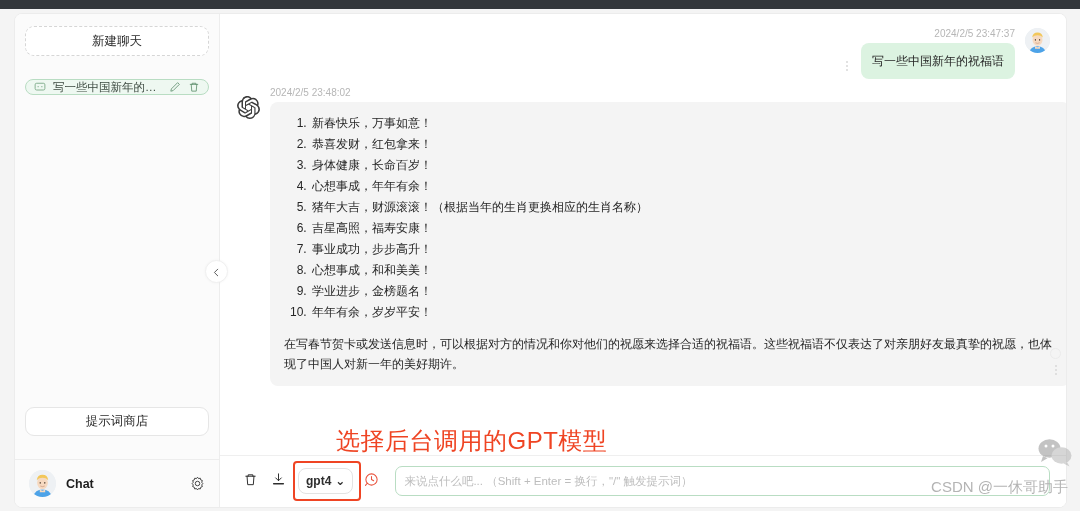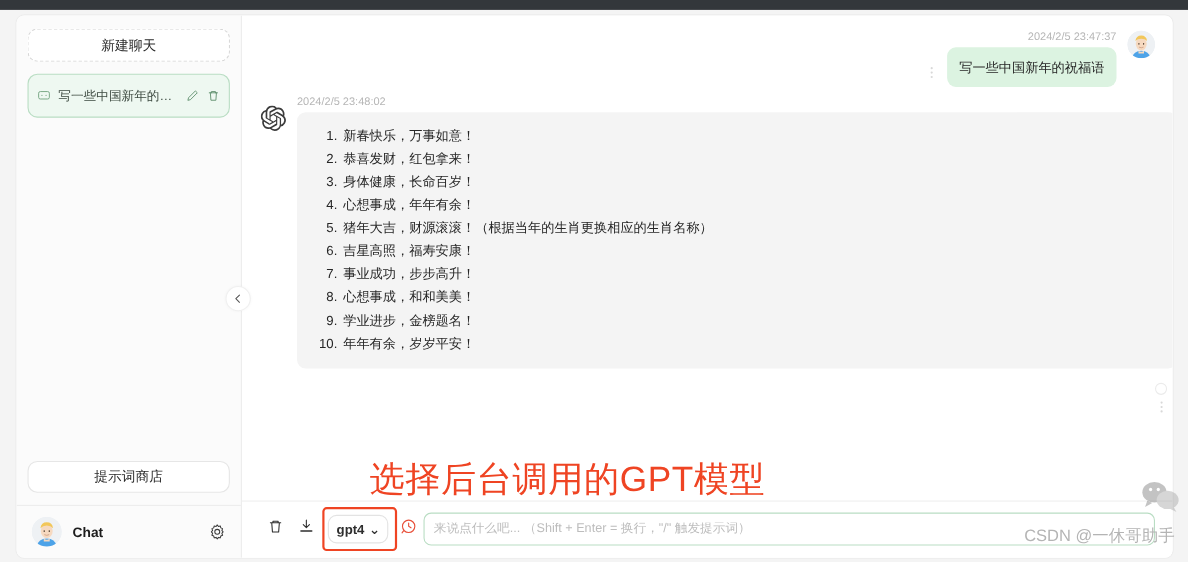--- a/index.html
+++ b/index.html
@@ -34,36 +34,37 @@
   
   .sidebar {
     width: 205px;
     height: 100%;
     background: #fbfbfb;
     border-right: 1px solid #ededed;
     display: flex;
     flex-direction: column;
     position: relative;
     flex: 0 0 205px;
+    gap: 12px;
   }
   .sidebar-top { padding: 12px 10px 0 10px; }
   .new-chat-btn {
     height: 30px;
     border: 1px dashed #d6d6d6;
     border-radius: 9px;
     background: #ffffff;
     display: flex; align-items: center; justify-content: center;
     font-size: 12.5px;
     color: #2b2b2b;
     cursor: pointer;
     user-select: none;
   }
   .chat-list { padding: 11px 10px 0 10px; flex: 1 1 auto; overflow: hidden; }
   .chat-item {
-    height: 40px;
+    height: 16px;
     border: 1px solid #b9ddc3;
     background: #eef8f1;
     border-radius: 9px;
     display: flex;
     align-items: center;
     padding: 0 8px;
     gap: 7px;
     cursor: pointer;
     user-select: none;
   }
@@ -270,20 +271,21 @@
   .model-highlight {
     position: absolute;
     left: -5px; top: -7px;
     width: 68px; height: 40px;
     border: 2.3px solid #ef4423;
     border-radius: 4px;
     pointer-events: none;
   }
   .input-box {
     flex: 1 1 auto;
+    margin-left: 10px;
     height: 30px;
     border: 1px solid #b9ddc3;
     border-radius: 7px;
     background: #ffffff;
     display: flex;
     align-items: center;
     padding: 0 8px;
     min-width: 0;
   }
   .input-box input {
@@ -294,22 +296,22 @@
     color: #2b2b2b;
     font-family: "Liberation Sans", "DejaVu Sans", sans-serif;
     background: transparent;
   }
   .input-box input::placeholder { color: #bdbdbd; }
 
   
   .annotation {
     position: absolute;
     left: 336px;
-    top: 414px;
-    font-size: 32px;
+    top: 425px;
+    font-size: 24px;
     color: #ef4423;
     font-weight: 500;
     letter-spacing: 0.5px;
     white-space: nowrap;
     z-index: 30;
     pointer-events: none;
   }
   
   .watermark {
     position: absolute;
@@ -460,20 +462,21 @@
                   <li>恭喜发财，红包拿来！</li>
                   <li>身体健康，长命百岁！</li>
                   <li>心想事成，年年有余！</li>
                   <li>猪年大吉，财源滚滚！（根据当年的生肖更换相应的生肖名称）</li>
                   <li>吉星高照，福寿安康！</li>
                   <li>事业成功，步步高升！</li>
                   <li>心想事成，和和美美！</li>
                   <li>学业进步，金榜题名！</li>
                   <li>年年有余，岁岁平安！</li>
                 </ol>
+                <p class="outro">在写春节贺卡或发送信息时，可以根据对方的情况和你对他们的祝愿来选择合适的祝福语。这些祝福语不仅表达了对亲朋好友最真挚的祝愿，也体现了中国人对新一年的美好期许。</p>
               </div>
             </div>
           </div>
         </div>
 
         <div class="side-actions">
           <div class="ring"></div>
           <div class="msg-dots">
             <span></span>
               <span></span>

